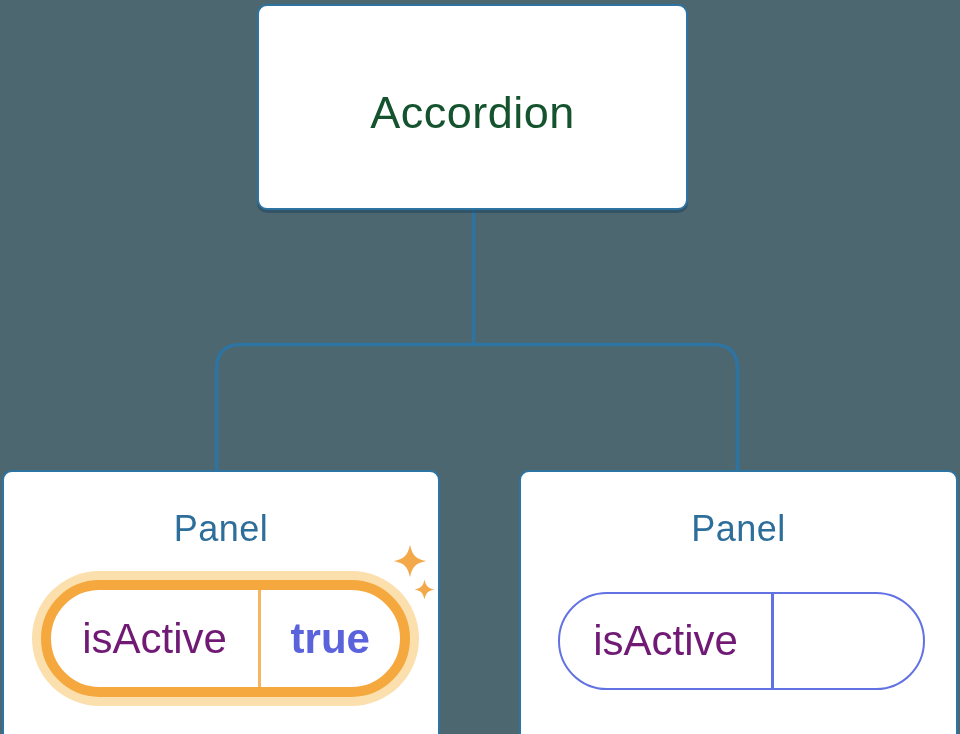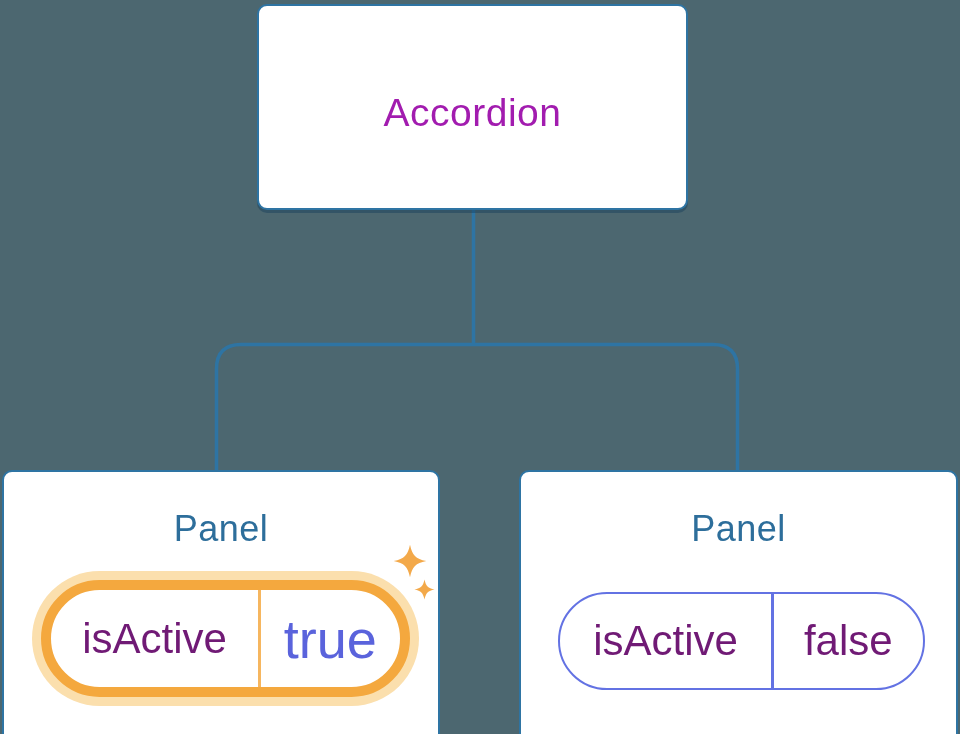--- a/index.html
+++ b/index.html
@@ -20,21 +20,21 @@
     border-radius: 10px;
     box-shadow: 0 3px 0 rgba(22, 62, 90, 0.45);
     box-sizing: border-box;
     z-index: 1;
   }
   .node-root {
     left: 257px; top: 4px; width: 431px; height: 206px;
     display: flex; align-items: center; justify-content: center;
   }
   .root-label {
-    font-size: 39px; font-weight: 500; color: #a21caf; letter-spacing: 0.5px; margin-top: 12px;
+    font-size: 45px; font-weight: 500; color: #14532d; letter-spacing: 0.5px; margin-top: 12px;
   }
 
   .node-panel { width: 438px; height: 332px; }
   .node-panel-left  { left: 2px;   top: 470px; }
   .node-panel-right { left: 519px; top: 470px; width: 439px; }
 
   .panel-title {
     text-align: center; margin-top: 36px;
     font-size: 36px; font-weight: 500; color: #2D6E9B; letter-spacing: 0.5px;
   }
@@ -70,21 +70,21 @@
   .divider-purple { width: 2.5px; background: #6372E3; height: 100%; }
 
   .cell {
     display: flex; align-items: center; justify-content: center; height: 100%;
   }
   .cell-key-active { width: 207px; }
   .cell-key-plain  { width: 211px; }
   .cell-value { flex: 1; }
 
   .pill-text { font-size: 42px; color: #701a75; }
-  .pill-text-bold { font-size: 54px; font-weight: normal; color: #5A63DC; }
+  .pill-text-bold { font-size: 42px; font-weight: bold; color: #5A63DC; }
 
   .sparkle { position: absolute; z-index: 2; }
   .sparkle-big   { left: 389px; top: 72px;  width: 34px; height: 34px; }
   .sparkle-small { left: 410px; top: 107px; width: 21px; height: 21px; }
 </style>
 </head>
 <body>
 
 <div class="canvas">
 
@@ -121,19 +121,16 @@
   </div>
 
   <div class="node node-panel node-panel-right">
     <div class="panel-title">Panel</div>
 
     <div class="pill-plain">
       <div class="cell cell-key-plain">
         <span class="pill-text">isActive</span>
       </div>
       <div class="divider-purple"></div>
-      <div class="cell cell-value">
-        <span class="pill-text">false</span>
-      </div>
     </div>
   </div>
 
 </div>
 
 </body></html>

